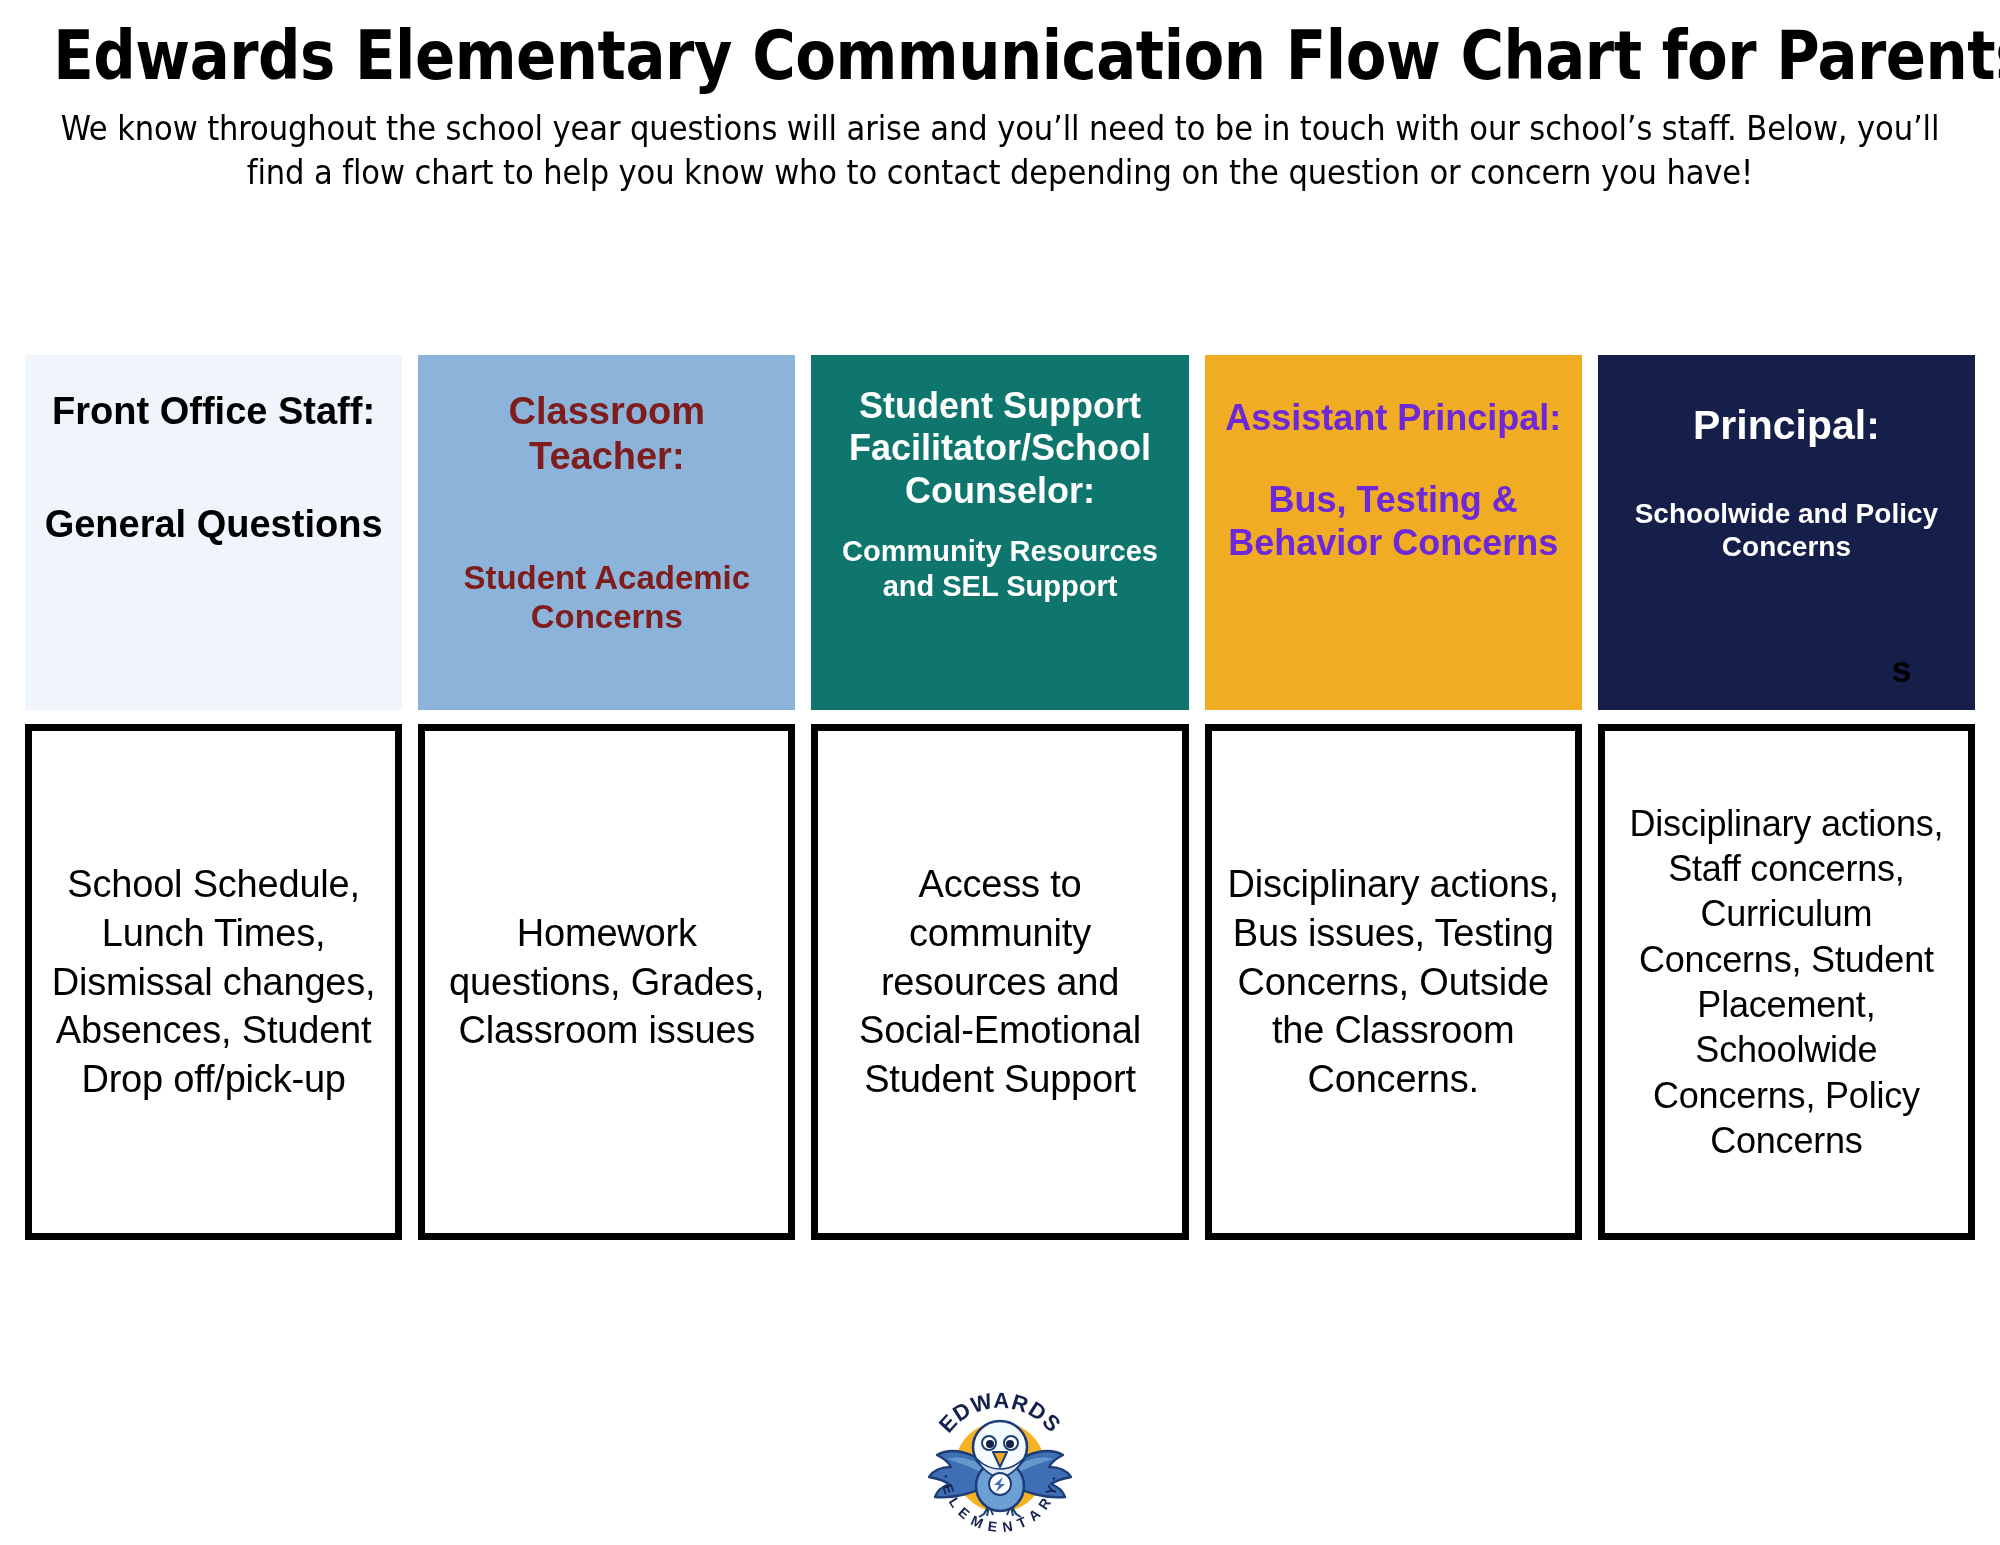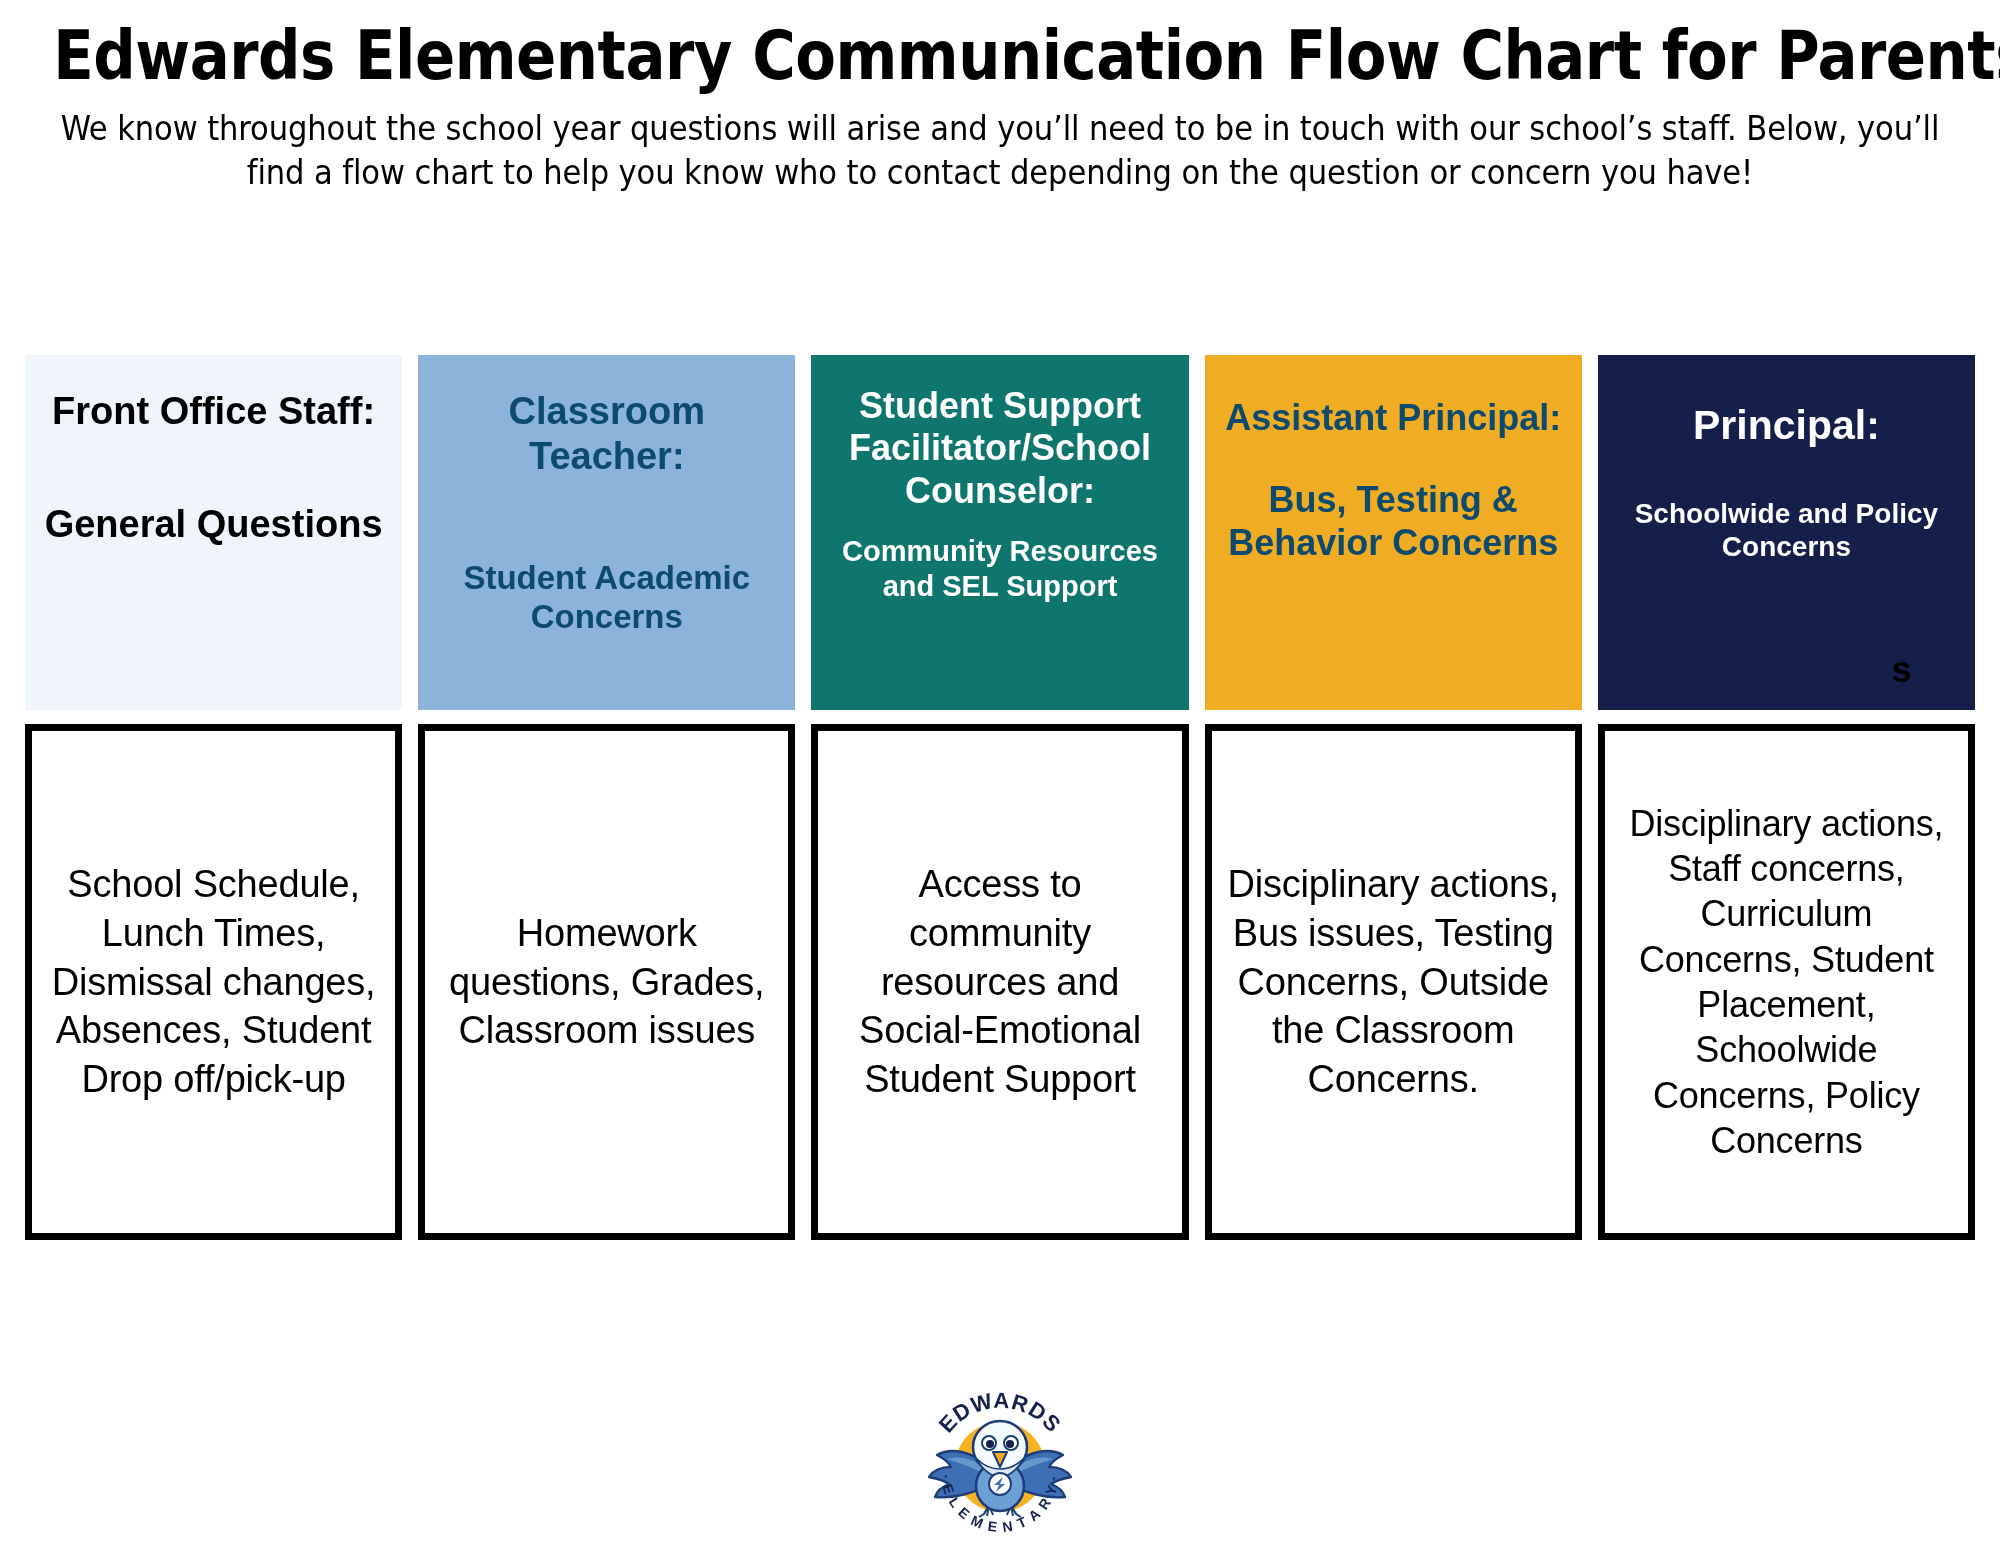--- a/index.html
+++ b/index.html
@@ -158,41 +158,41 @@
     <div class="col-header h1" style="background:#eff5fa;color:#000000;">
       <p class="role">Front Office Staff:</p>
       <p class="scope">General Questions</p>
     </div>
     <div class="col-body b1">
       <p>School Schedule, Lunch Times, Dismissal changes, Absences, Student Drop off/pick-up</p>
     </div>
   </div>
 
   <div class="flow-col">
-    <div class="col-header h2" style="background:#8cb4db;color:#0c4a6e;">
+    <div class="col-header h2" style="background:#8cb4db;color:#7f1d1d;">
       <p class="role">Classroom Teacher:</p>
       <p class="scope">Student Academic Concerns</p>
     </div>
     <div class="col-body b2">
       <p>Homework questions, Grades, Classroom issues</p>
     </div>
   </div>
 
   <div class="flow-col">
     <div class="col-header h3" style="background:#0f766e;color:#ffffff;">
       <p class="role">Student Support Facilitator/School Counselor:</p>
       <p class="scope">Community Resources and SEL Support</p>
     </div>
     <div class="col-body b3">
       <p>Access to community resources and Social-Emotional Student Support</p>
     </div>
   </div>
 
   <div class="flow-col">
-    <div class="col-header h4" style="background:#f0ad24;color:#0c4a6e;">
+    <div class="col-header h4" style="background:#f0ad24;color:#6d28d9;">
       <p class="role">Assistant Principal:</p>
       <p class="scope">Bus, Testing &amp; Behavior Concerns</p>
     </div>
     <div class="col-body b4">
       <p>Disciplinary actions, Bus issues, Testing Concerns, Outside the Classroom Concerns.</p>
     </div>
   </div>
 
   <div class="flow-col">
     <div class="col-header h5" style="background:#161f4a;color:#ffffff;">

